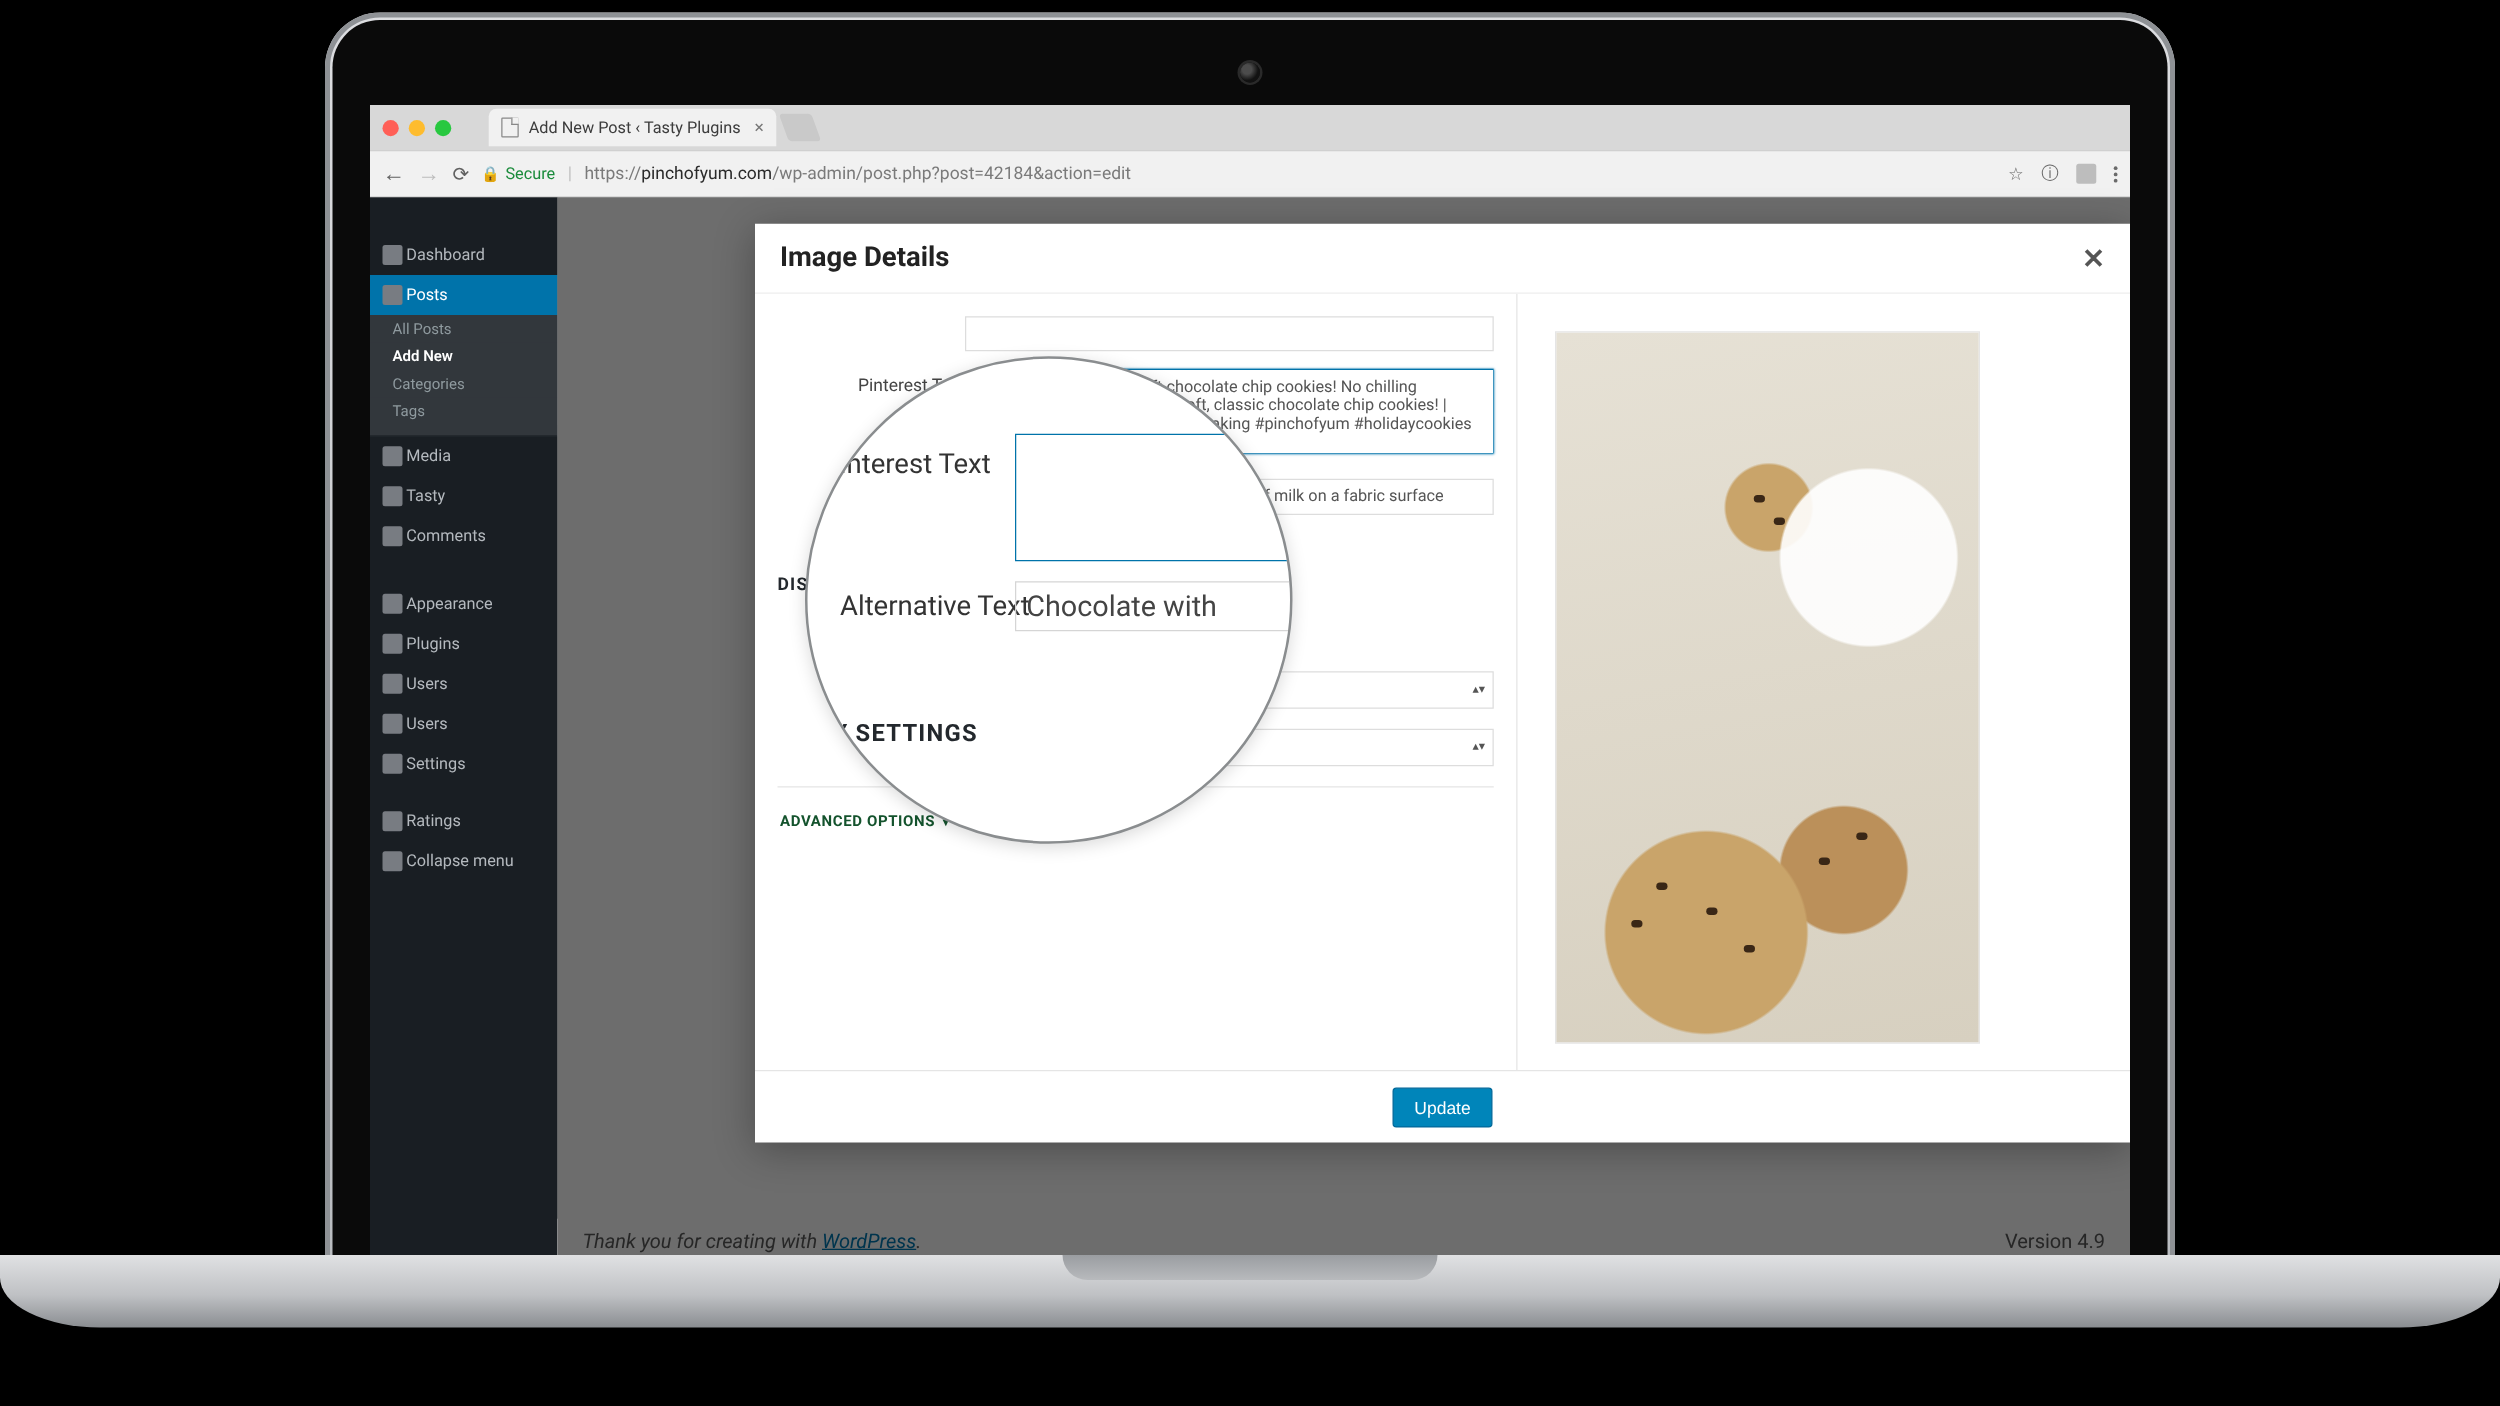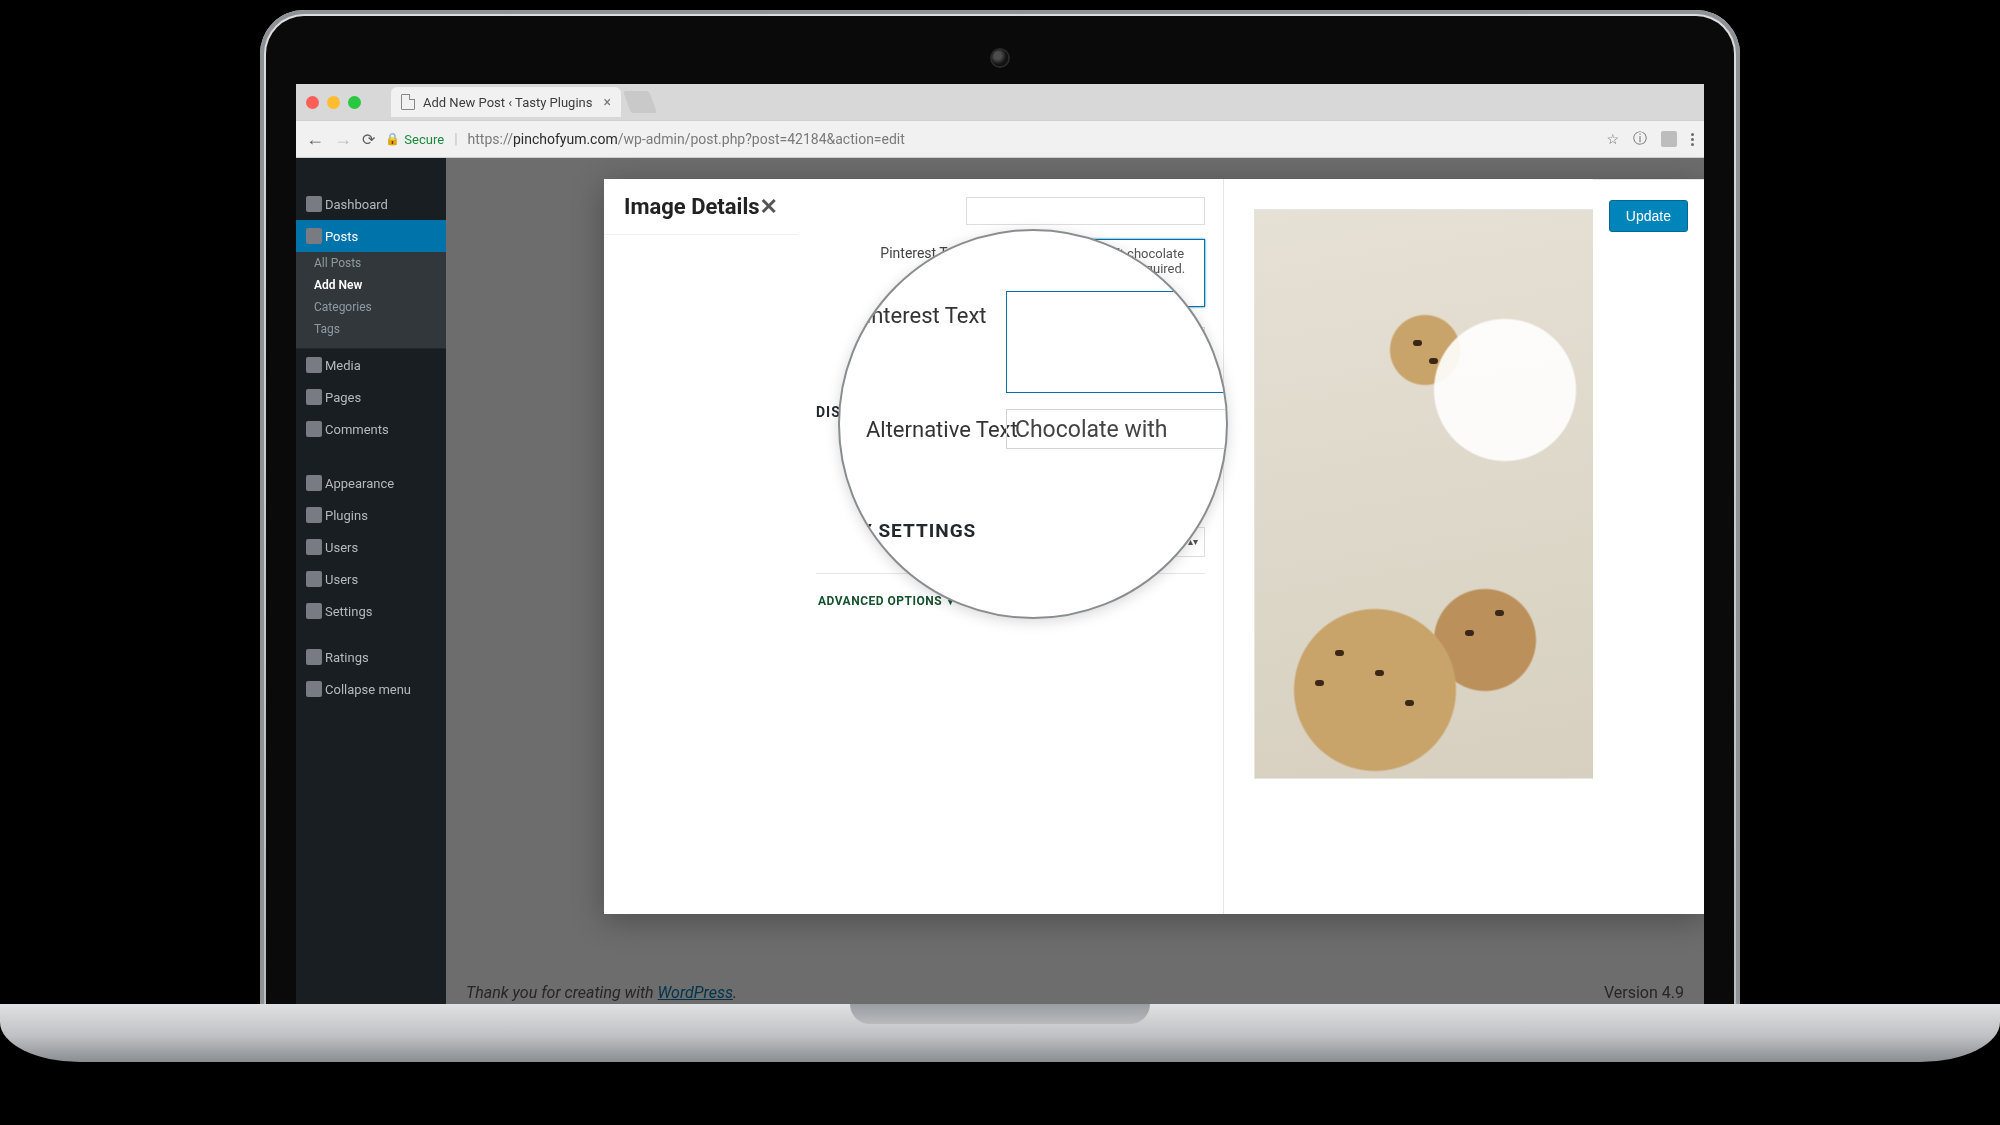--- a/index.html
+++ b/index.html
@@ -155,34 +155,34 @@
   .rpanel input[type=text]{ border:1px solid #ddd; padding:4px; width:130px;}
 
   
   .modal {
     position:absolute;
     top: 21px; left: 158px;
     width: 1100px;
     height: 735px;
     background:#fff;
     box-shadow: 0 6px 30px rgba(0,0,0,0.3);
-    display:flex; flex-direction:row;
+    display:flex; flex-direction:column;
   }
   .modal-h {
     height: 56px; display:flex; align-items:center;
     padding: 0 20px; border-bottom:1px solid #eee;
     font-size: 22px; font-weight:700; color:#222;
   }
   .modal-h .close { margin-left:auto; font-size:22px; color:#555;}
   .modal-body { flex:1; display:flex; overflow:hidden;}
   .modal-left { width:610px; border-right:1px solid #e5e5e5; padding: 18px 18px 0 18px; position:relative;}
   .modal-right { flex:1; padding: 30px;}
   .modal-footer {
-    height:72px; border-top:1px solid #e5e5e5;
-    display:flex; align-items:center; justify-content:flex-start;
+    height:58px; border-top:1px solid #e5e5e5;
+    display:flex; align-items:center; justify-content:center;
     padding: 0 16px;
   }
   .btn-primary {
     background:#0085ba; color:#fff; border:1px solid #006799;
     border-radius:3px; padding:7px 16px; font-size:14px;
   }
 
   .formrow { display:flex; gap:16px; margin-bottom:16px; align-items:flex-start;}
   .formrow > label { width:150px; text-align:right; padding-top:6px; font-size:14px; color:#444;}
   .formrow .ctrl { flex:1;}
@@ -319,21 +319,21 @@
             <div class="wp-sub bold">Add New</div>
             <div class="wp-sub">Categories</div>
             <div class="wp-sub">Tags</div>
           </div>
           <div class="wp-item">
               <span class="ico"></span>
               <span>Media</span>
             </div>
           <div class="wp-item">
               <span class="ico"></span>
-              <span>Pages</span>
+              <span>Tasty</span>
             </div>
           <div class="wp-item">
               <span class="ico"></span>
               <span>Comments</span>
             </div>
           <div style="height:22px"></div>
           <div class="wp-item">
               <span class="ico"></span>
               <span>Appearance</span>
             </div>

